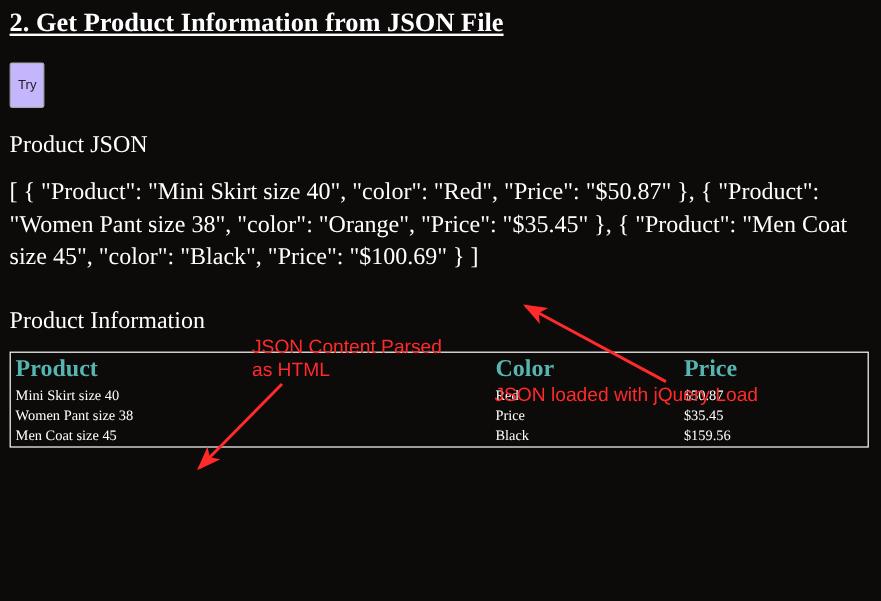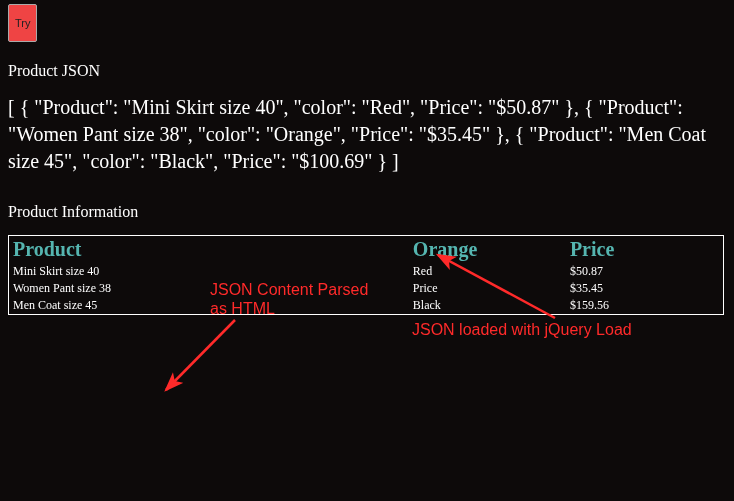--- a/index.html
+++ b/index.html
@@ -24,29 +24,29 @@
   h2.heading {
     font-size: 22px;
     font-weight: bold;
     text-decoration: underline;
     color: #fff;
     margin: 2px 0 20px 0;
   }
   .try-btn {
     font-family: Arial, sans-serif;
     font-size: 11px;
-    background: #ef4444;
+    background: #c4b5fd;
     color: #222;
     border: 1px solid #aaa;
     padding: 12px 6px;
     border-radius: 2px;
     cursor: pointer;
   }
   .section-label {
-    font-size: 16px;
+    font-size: 20px;
     margin: 20px 0 14px 0;
   }
   .json-raw {
     font-size: 20px;
     line-height: 1.35;
     margin: 0 0 8px 0;
     word-wrap: break-word;
     width: 715px;
   }
   .table-wrap {
@@ -88,40 +88,41 @@
     top: 0;
     width: 734px;
     height: 501px;
     pointer-events: none;
   }
 </style>
 </head>
 <body>
 
 <div class="page">
+  <h2 class="heading">2. Get Product Information from JSON File</h2>
 
   <button class="try-btn">Try</button>
 
   <div class="section-label">Product JSON</div>
 
   <div class="json-raw">[ { "Product": "Mini Skirt size 40", "color": "Red", "Price": "$50.87" }, { "Product": "Women Pant size 38", "color": "Orange", "Price": "$35.45" }, { "Product": "Men Coat size 45", "color": "Black", "Price": "$100.69" } ]</div>
 
   <div class="section-label" style="margin-top:28px;">Product Information</div>
 
   <div class="table-wrap">
     <table>
       <colgroup>
         <col style="width:56%">
         <col style="width:22%">
         <col style="width:22%">
       </colgroup>
       <thead>
         <tr>
           <th>Product</th>
-          <th>Orange</th>
+          <th>Color</th>
           <th>Price</th>
         </tr>
       </thead>
       <tbody>
         <tr>
           <td>Mini Skirt size 40</td>
           <td>Red</td>
           <td>$50.87</td>
         </tr>
         <tr>

